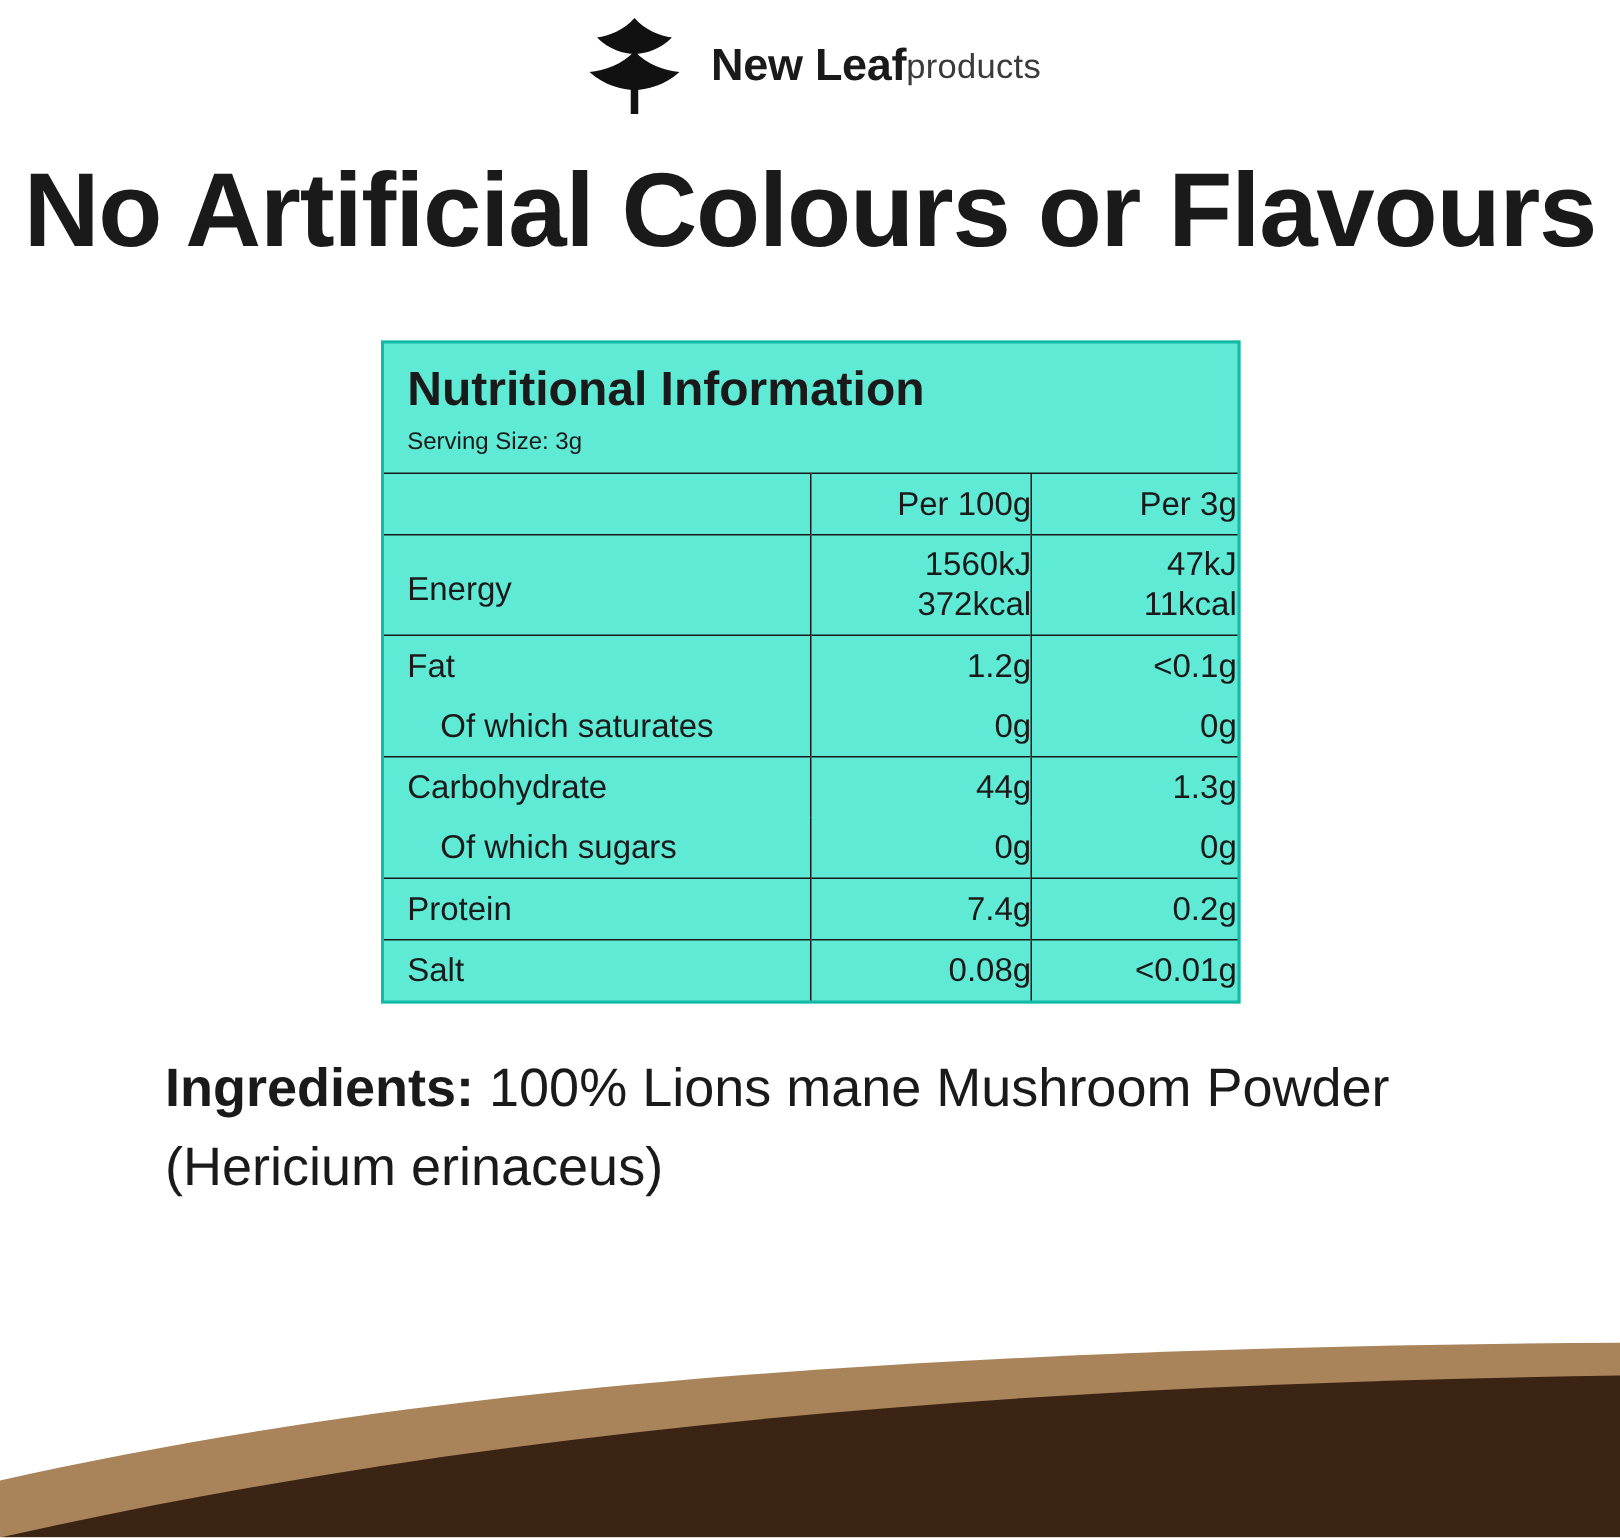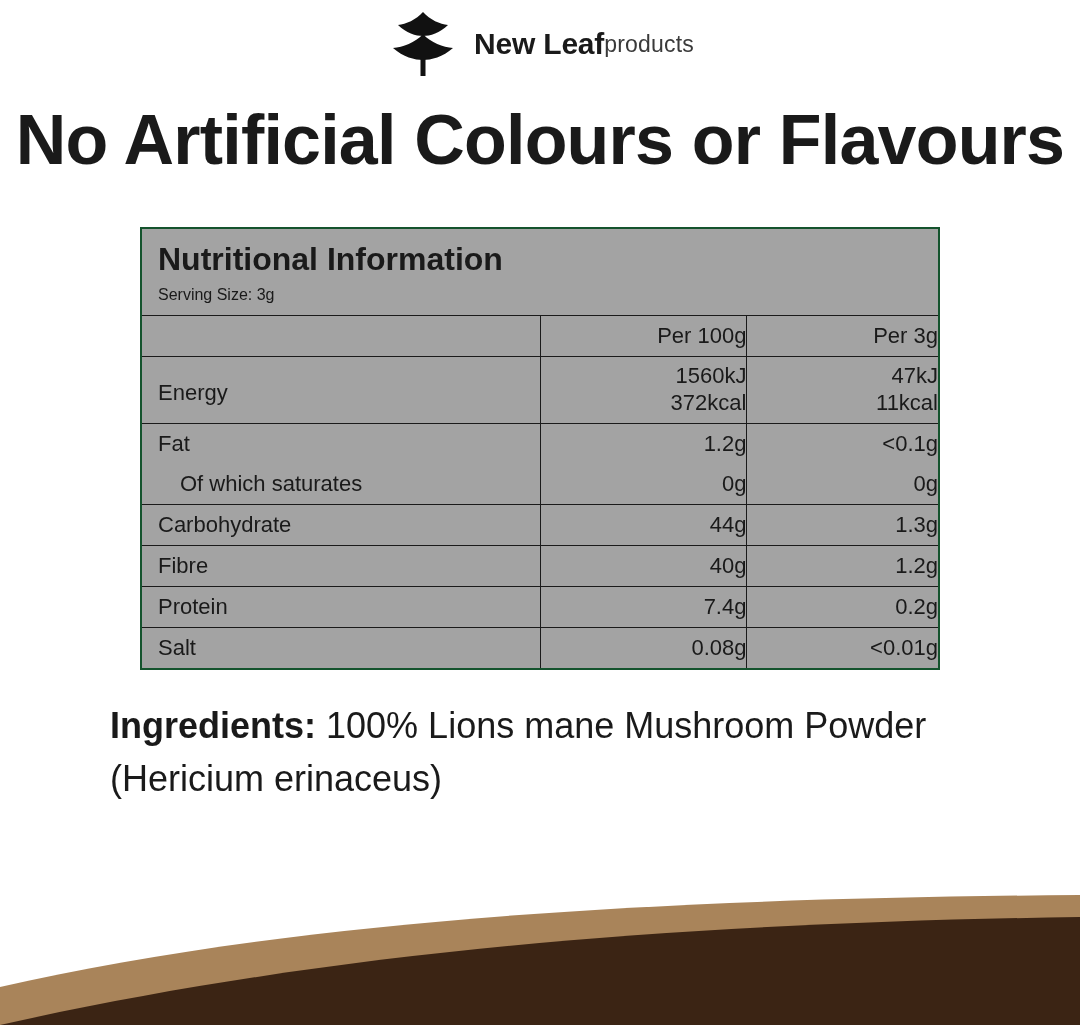--- a/index.html
+++ b/index.html
@@ -56,25 +56,25 @@
     text-align: center;
     font-size: 70px;
     font-weight: 700;
     letter-spacing: -0.8px;
     color: #1a1a1a;
     margin-top: 22px;
   }
 
   
   .panel {
-    width: 800px;
+    width: 573px;
     margin: 47px auto 0 auto;
-    border: 2px solid #14532d;
+    border: 2px solid #14b8a6;
     box-sizing: border-box;
-    background: #a3a3a3;
+    background: #5eead4;
   }
   .panel-head {
     padding: 12px 16px 10px 16px;
   }
   .panel-title {
     font-size: 32px;
     font-weight: 700;
     color: #1a1a1a;
     line-height: 1.15;
   }
@@ -225,32 +225,32 @@
             <span class="cellpad">Carbohydrate</span>
           </td>
         <td class="val">
             <span class="cellpad">44g</span>
           </td>
         <td class="val">
             <span class="cellpad">1.3g</span>
           </td>
       </tr>
 
-
-      <tr>
-        <td class="label">
-            <span class="cellpad">Fibre</span>
-          </td>
-        <td class="val">
-            <span class="cellpad">40g</span>
-          </td>
-        <td class="val">
-            <span class="cellpad">1.2g</span>
-          </td>
-      </tr>
+      <tr>
+        <td class="label" style="border-top:0">
+            <span class="cellpad sub">Of which sugars</span>
+          </td>
+        <td class="val" style="border-top:0">
+            <span class="cellpad">0g</span>
+          </td>
+        <td class="val" style="border-top:0">
+            <span class="cellpad">0g</span>
+          </td>
+      </tr>
+
 
       <tr>
         <td class="label">
             <span class="cellpad">Protein</span>
           </td>
         <td class="val">
             <span class="cellpad">7.4g</span>
           </td>
         <td class="val">
             <span class="cellpad">0.2g</span>

